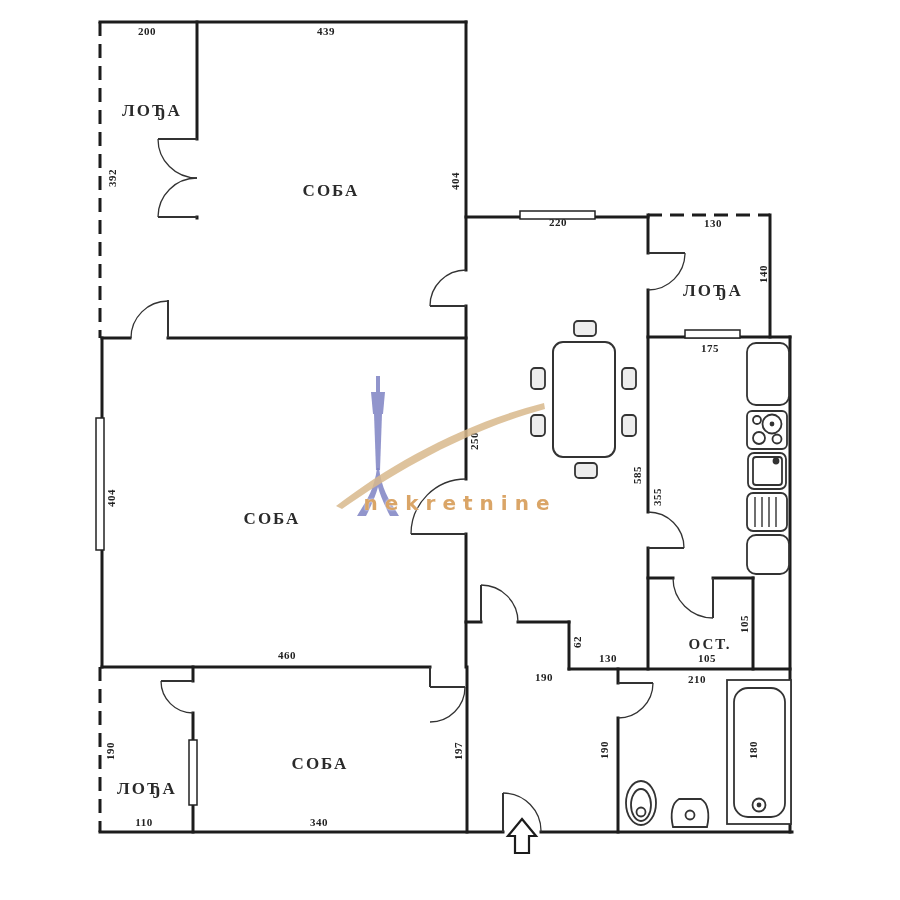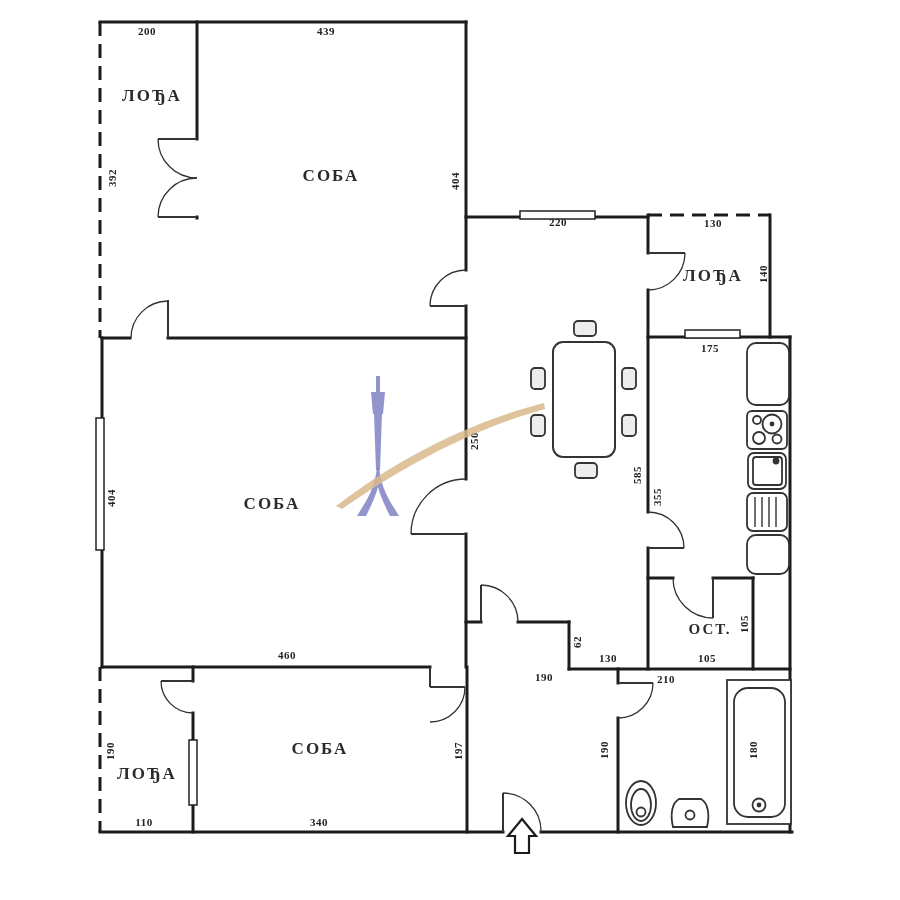--- a/index.html
+++ b/index.html
@@ -6,21 +6,21 @@
   .stage{
     position:relative;width:900px;height:900px;background:#fff;overflow:hidden;
     font-family:"Liberation Serif", serif;color:#1c1c1c;
   }
   .stage svg{position:absolute;left:0;top:0;}
   .lbl{
     position:absolute;transform:translate(-50%,-50%);
     white-space:nowrap;user-select:none;
   }
   .room{
-    font-size:17px;font-weight:bold;letter-spacing:2px;color:#2a2a2a;
+    font-size:17px;font-weight:bold;letter-spacing:2px;color:#2a2a2a;margin-top:15px;
   }
   .room.small{font-size:15px;text-align:right;}
   .dim{
     font-size:11px;font-weight:bold;color:#222;letter-spacing:0.5px;
   }
   .dim.v{transform:translate(-50%,-50%) rotate(-90deg);}
   .wm-sm{
     position:absolute;left:388px;top:402px;
     font-family:"DejaVu Sans", sans-serif;font-weight:bold;
     font-size:86px;line-height:1;letter-spacing:1px;
@@ -222,34 +222,35 @@
   <span class="lbl dim" style="left:710px;top:348px">175</span>
   <span class="lbl dim v" style="left:111px;top:498px">404</span>
   <span class="lbl dim v" style="left:474px;top:441px">250</span>
   <span class="lbl dim v" style="left:637px;top:475px">585</span>
   <span class="lbl dim v" style="left:657px;top:497px">355</span>
   <span class="lbl dim v" style="left:577px;top:642px">62</span>
   <span class="lbl dim" style="left:608px;top:658px">130</span>
   <span class="lbl dim" style="left:544px;top:677px">190</span>
   <span class="lbl dim v" style="left:744px;top:624px">105</span>
   <span class="lbl dim" style="left:707px;top:658px">105</span>
-  <span class="lbl dim" style="left:666px;top:679px">210</span>
+  <span class="lbl dim" style="left:697px;top:679px">210</span>
   <span class="lbl dim v" style="left:458px;top:751px">197</span>
   <span class="lbl dim v" style="left:604px;top:750px">190</span>
   <span class="lbl dim v" style="left:753px;top:750px">180</span>
   <span class="lbl dim v" style="left:110px;top:751px">190</span>
   <span class="lbl dim" style="left:144px;top:822px">110</span>
   <span class="lbl dim" style="left:319px;top:822px">340</span>
   <span class="lbl dim" style="left:287px;top:655px">460</span>
 
   <svg class="wm" width="900" height="900" viewBox="0 0 900 900" style="position:absolute;left:0;top:0">
     <g fill="rgba(126,130,195,0.85)">
       <rect x="376" y="376" width="4" height="16"></rect>
       <path d="M371,392 L385,392 L383,414 L373,414 Z"></path>
       <path d="M374,414 L382,414 L380,470 L376,470 Z"></path>
       <path d="M377,468 C374,492 364,504 357,516 L366,516 C372,504 376,495 378,487
                C380,495 384,504 390,516 L399,516 C392,504 382,492 379,468 Z"></path>
     </g>
     <path d="M336,506 C392,463 462,424 544,403 L545,409
              C468,430 396,471 342,509 Z" fill="rgba(216,185,140,0.85)"></path>
   </svg>
+  <span class="wm-nek wm">nekretnine</span>
 
 </div>
 
 </body></html>

